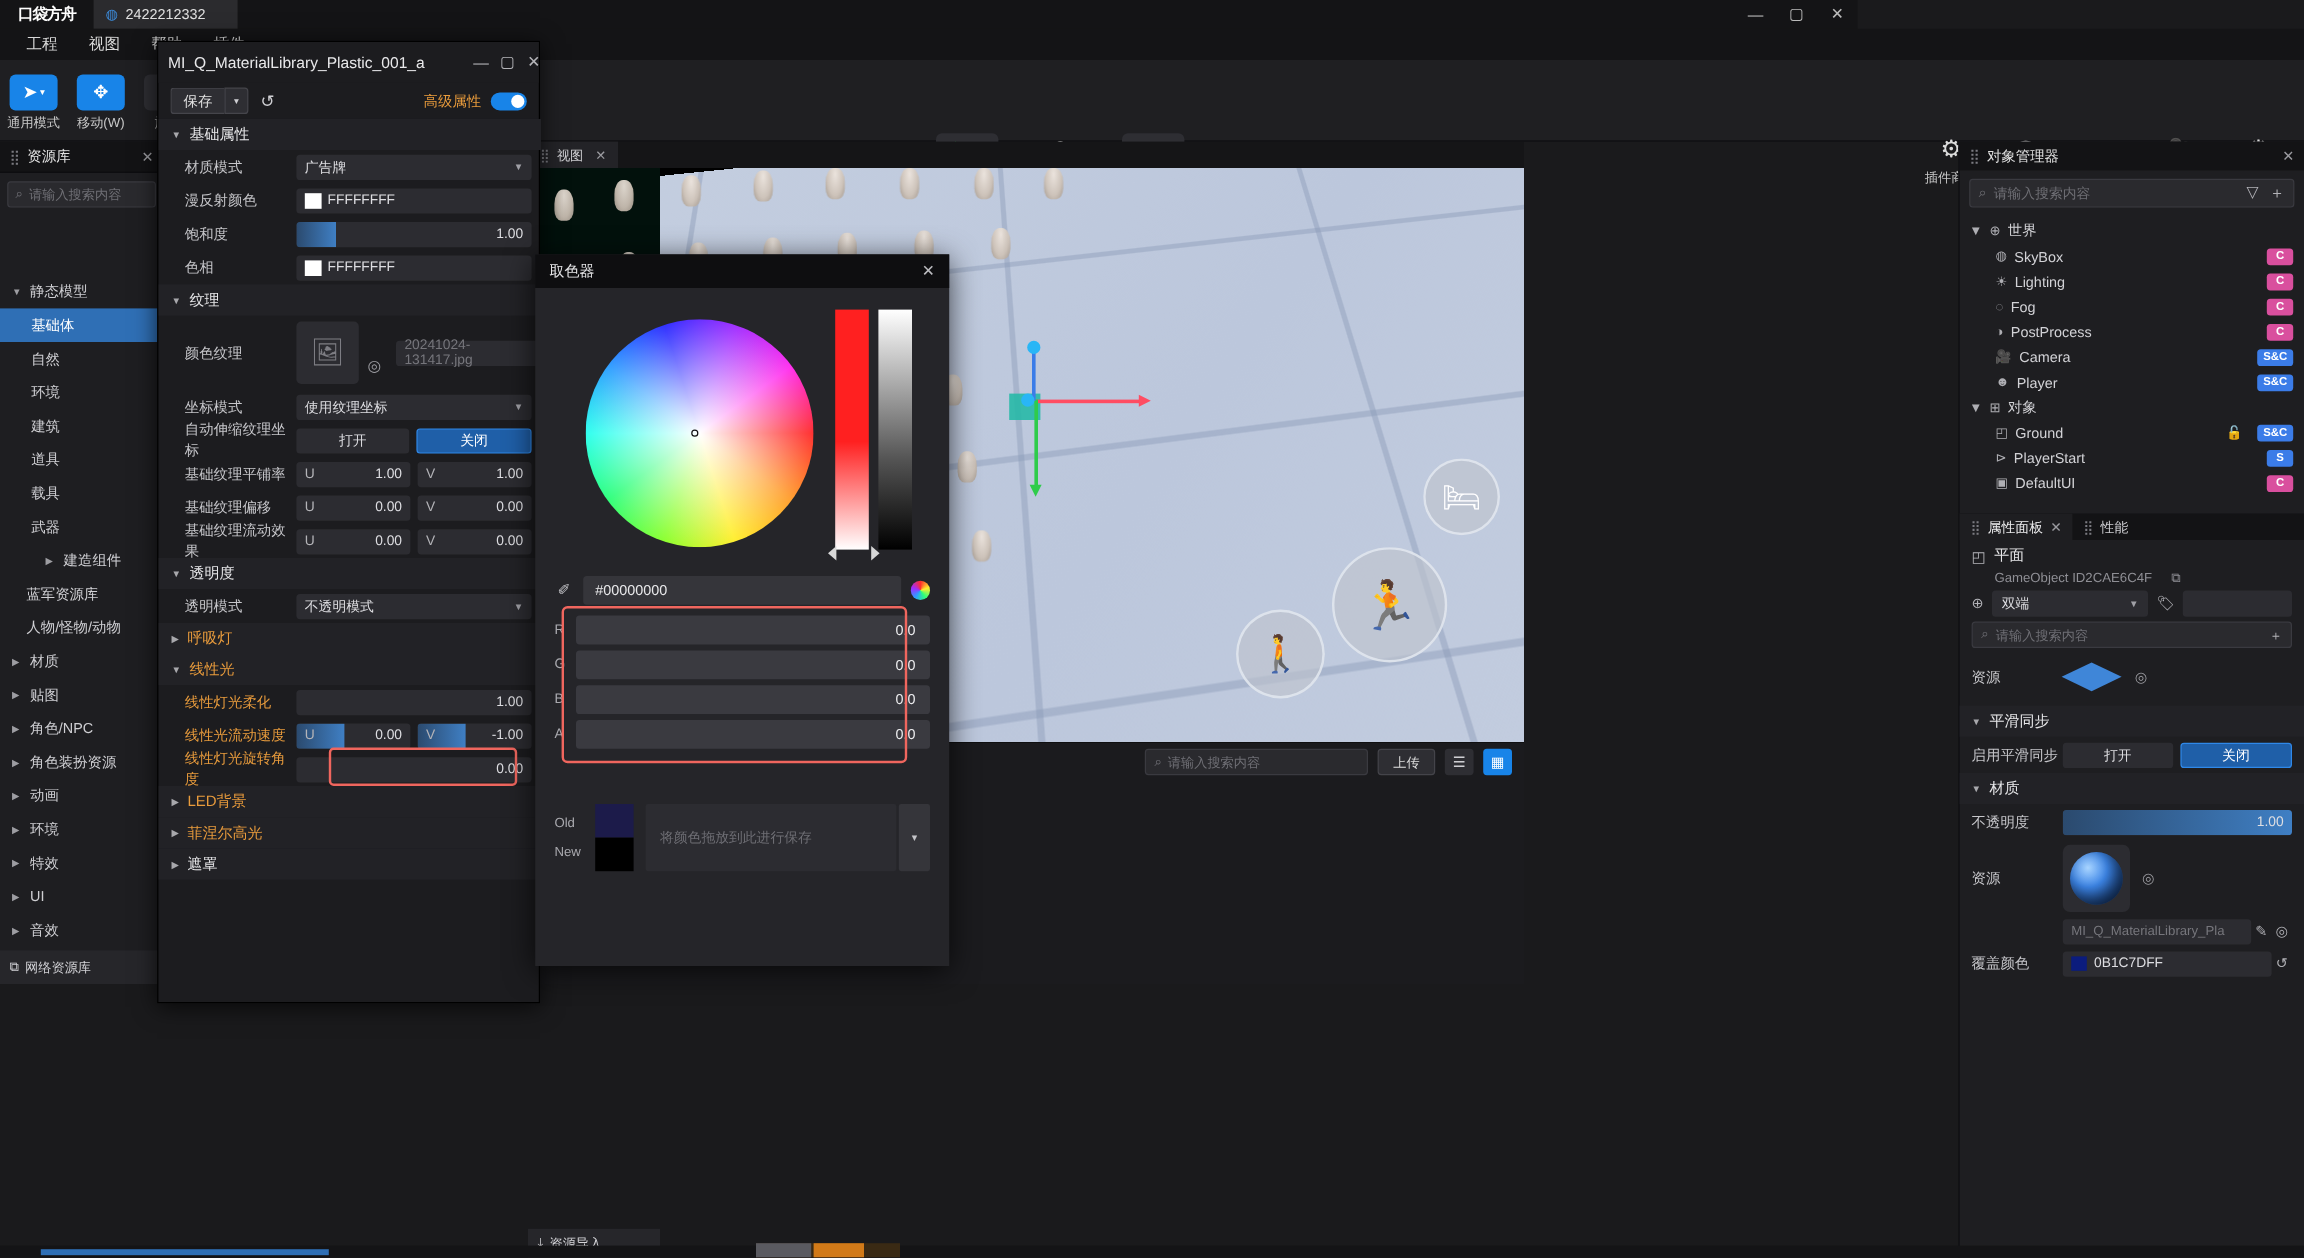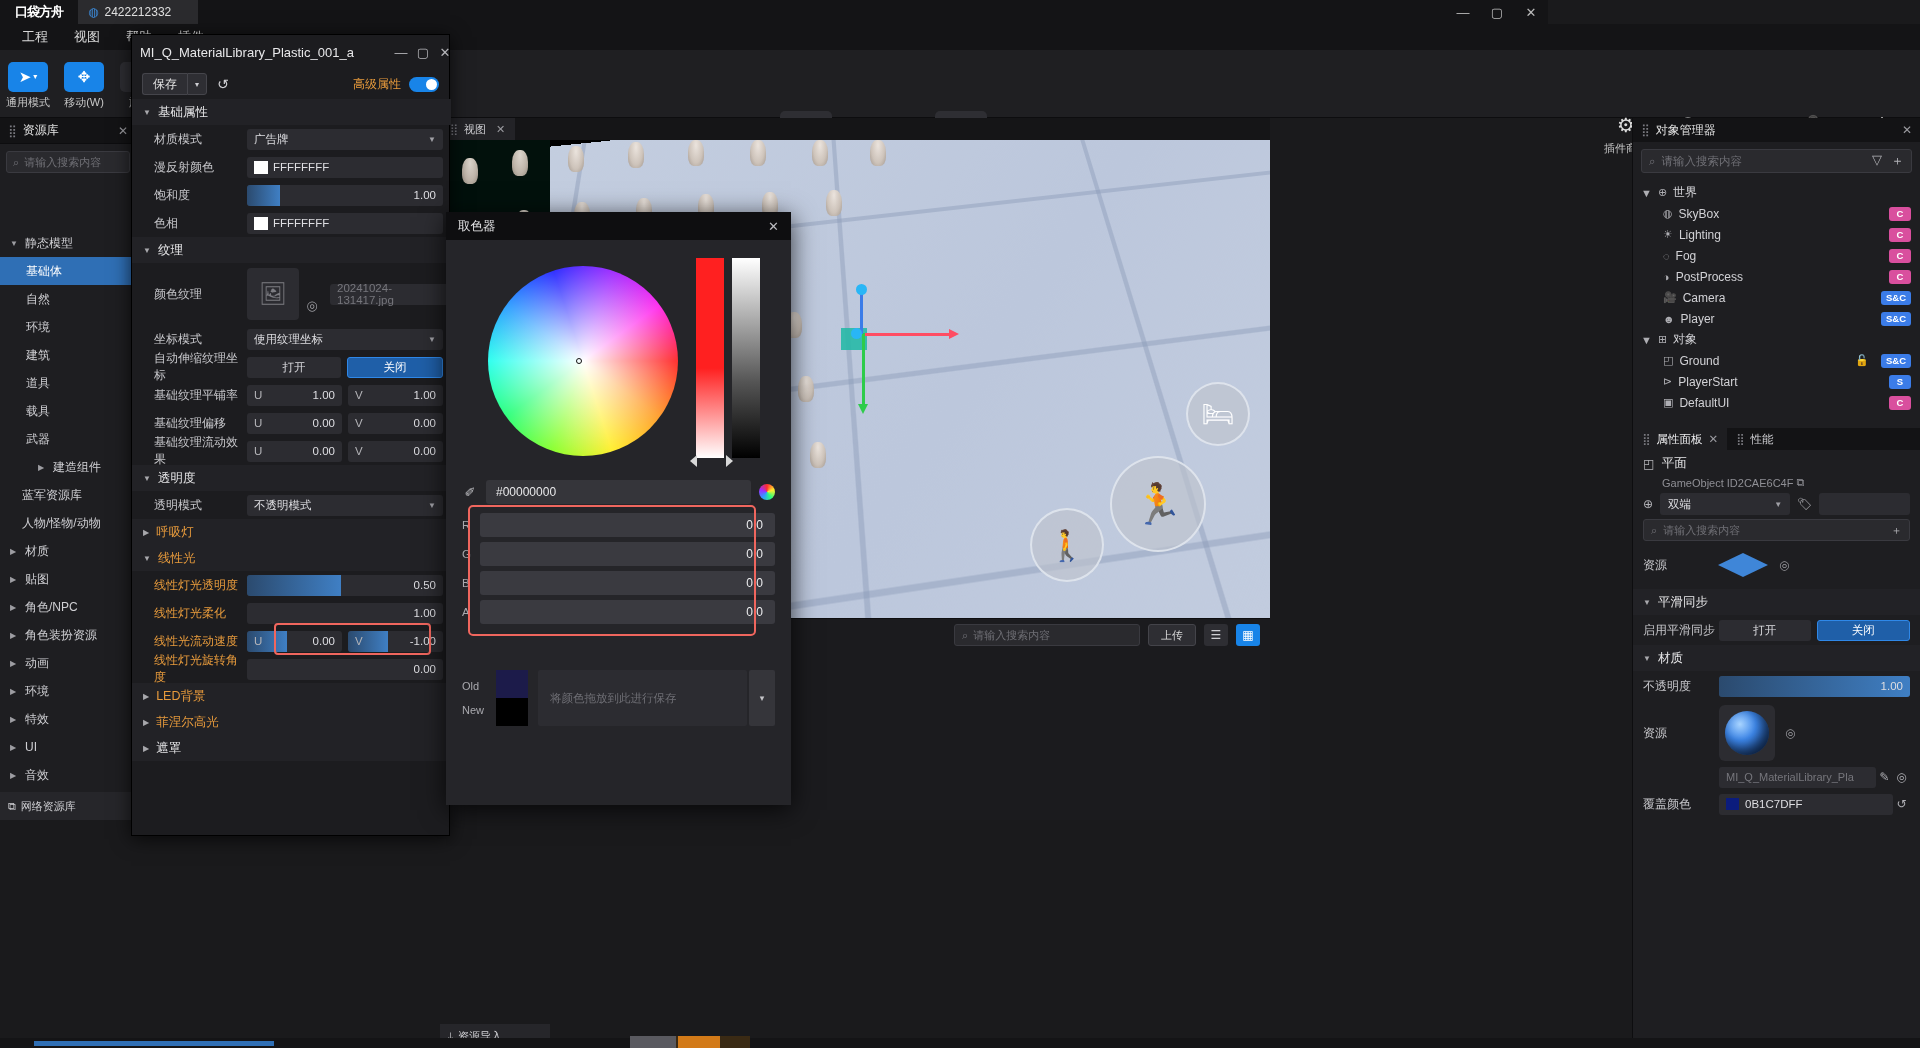--- a/index.html
+++ b/index.html
@@ -245,21 +245,21 @@
 
   
   .proppanel{ position:absolute; right:0; top:428px; width:288px; height:620px; background:#1e1e21;
     border-left:1px solid #0d0d0f; }
   .pp-tabs{ height:22px; background:#131315; display:flex; align-items:center; }
   .pp-tab{ height:22px; display:flex; align-items:center; gap:6px; padding:0 9px; font-size:11.5px;
     color:#cfcfd3; }
   .pp-tab.act{ background:#1e1e21; color:#ececee; }
   .pp-head{ height:26px; display:flex; align-items:center; gap:7px; padding:0 10px; font-size:12.5px;
     color:#e6e6e8; }
-  .pp-id{ padding:0 10px 0 29px; font-size:11px; color:#8f8f95; display:flex; align-items:flex-end; gap:3px; }
+  .pp-id{ padding:0 10px 0 29px; font-size:11px; color:#8f8f95; display:flex; align-items:flex-end; gap:16px; }
   .pp-row{ height:30px; display:flex; align-items:center; gap:7px; padding:0 10px; }
   .pp-sel{ width:130px; height:22px; background:#2c2c31; border-radius:3px; display:flex;
     align-items:center; justify-content:space-between; padding:0 8px; font-size:11.5px; color:#dedee2; }
   .pp-tagf{ flex:1; height:22px; background:#2c2c31; border-radius:3px; }
   .pp-search{ margin:0 10px; height:22px; background:#2a2a2e; border:1px solid #3a3a40; border-radius:3px;
     display:flex; align-items:center; padding:0 7px; gap:6px; font-size:11px; color:#6f6f75; }
   .pp-res{ height:48px; display:flex; align-items:center; padding:0 10px; }
   .pp-res .lb{ width:72px; font-size:12px; color:#c6c6ca; }
   .plane-prev{ width:56px; height:34px; display:flex; align-items:center; justify-content:center; }
   .pp-sect{ height:26px; display:flex; align-items:center; gap:7px; padding-left:10px; background:#222226;
@@ -696,27 +696,20 @@
       <div class="sect org">
         <span class="cr">▶</span>
         <span>呼吸灯</span>
       </div>
 
       <div class="sect org">
         <span class="cr">▼</span>
         <span>线性光</span>
       </div>
       <div class="prow">
-        <div class="plabel org">线性灯光透明度</div>
-        <div class="slider">
-          <div class="fill" style="width:48%"></div>
-          <span>0.50</span>
-        </div>
-      </div>
-      <div class="prow">
         <div class="plabel org">线性灯光柔化</div>
         <div class="slider">
           <div class="fill" style="width:0%"></div>
           <span>1.00</span>
         </div>
       </div>
       <div class="prow">
         <div class="plabel org">线性光流动速度</div>
         <div class="uv">
           <div class="uvbox">

